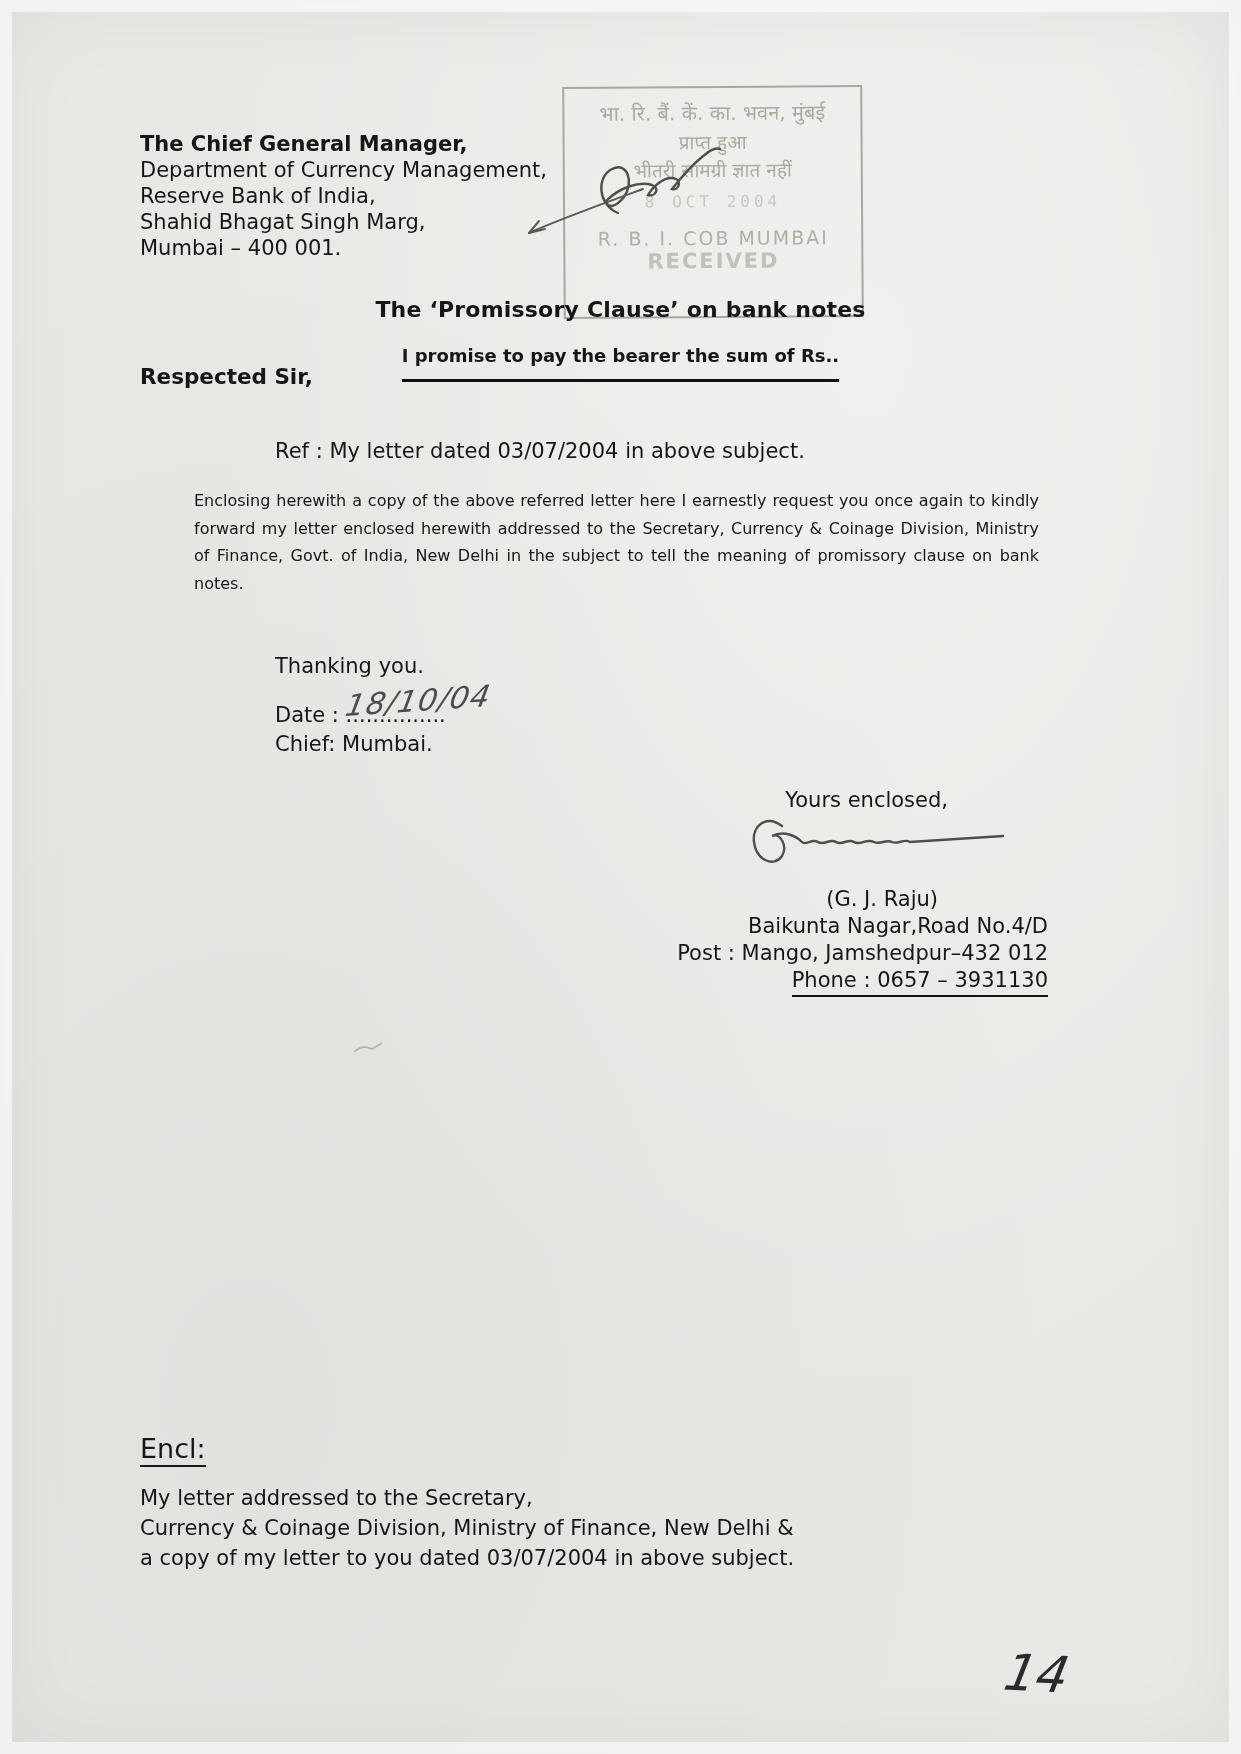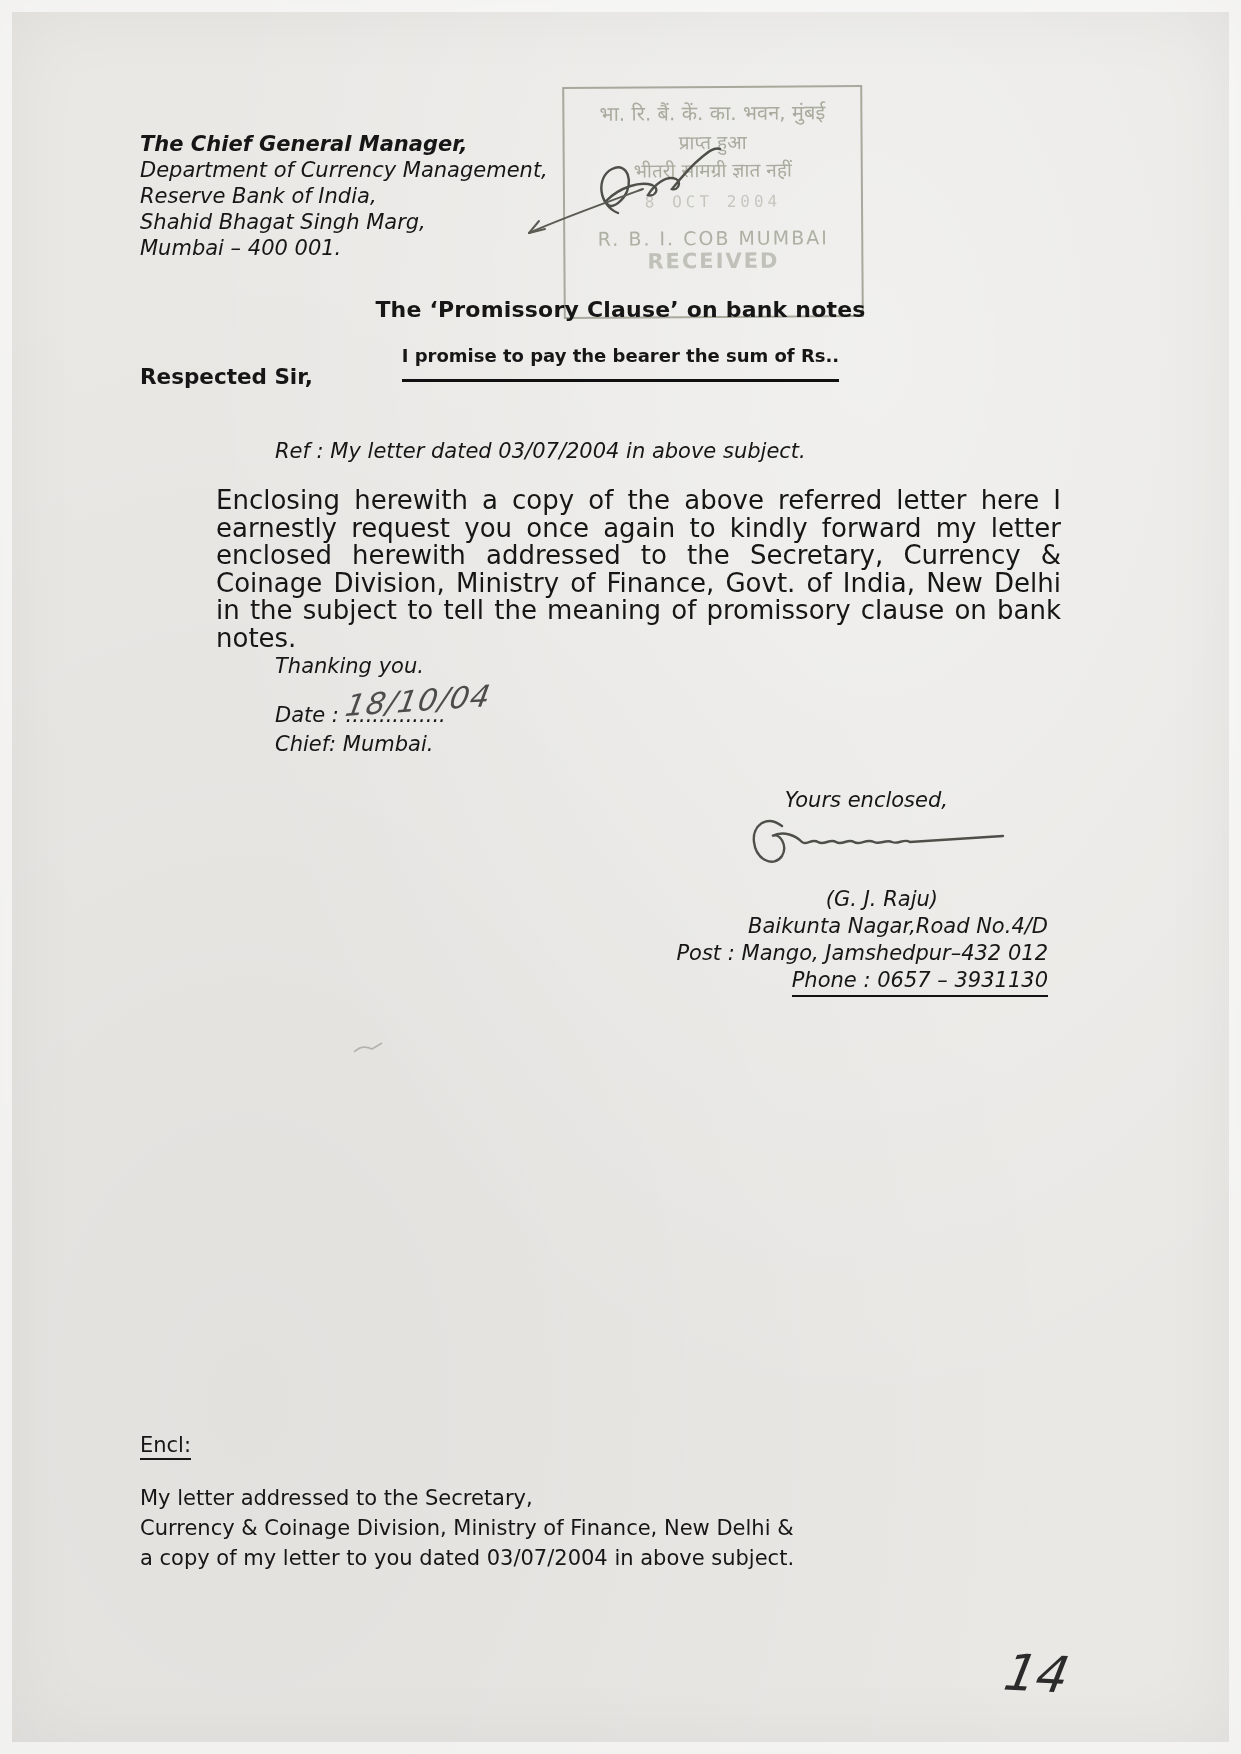--- a/index.html
+++ b/index.html
@@ -10,21 +10,21 @@
     background:
       radial-gradient(ellipse at 70% 20%, rgba(255,255,255,.35), rgba(0,0,0,0) 55%),
       radial-gradient(ellipse at 20% 80%, rgba(0,0,0,.03), rgba(0,0,0,0) 60%),
       #e9e8e5;
     box-shadow: inset 0 0 0 12px rgba(255,255,255,.6), inset 0 0 90px rgba(0,0,0,.06);
     font-family:"DejaVu Sans", sans-serif;
     color:#161616;
     overflow:hidden;
   }
   .abs{position:absolute;}
-  .print{font-size:21px;line-height:26px;font-style:italic;}
+  .print{font-size:21px;line-height:26px;}
   .bold{font-weight:bold;}
 
   
   .recipient{left:140px;top:131px;}
 
   
   .stamp{
     left:563px;top:86px;width:300px;height:232px;
     border:2px solid #a8a89c;
     transform:rotate(-0.4deg);
@@ -44,40 +44,40 @@
   .scribble{stroke:#4e4f49;fill:none;stroke-width:2.4;stroke-linecap:round;}
   .scribble-light{stroke:#5a5b53;fill:none;stroke-width:2;stroke-linecap:round;}
 
   
   .subject{left:0;right:0;top:297px;text-align:center;}
   .subject .s1{font-size:22px;font-weight:bold;letter-spacing:.2px;}
   .subject .s2{display:inline-block;font-size:18px;font-weight:bold;border-bottom:3px solid #101010;padding-bottom:13px;margin-top:4px;}
 
   .salutation{left:140px;top:364px;font-weight:bold;font-size:21.5px;}
   .reference{left:275px;top:438px;}
-  .bodytext{left:216px;top:487px;width:845px;text-align:justify;line-height:27.5px;font-size:26px;}
+  .bodytext{left:194px;top:487px;width:845px;text-align:justify;line-height:27.5px;font-size:16px;}
   .thanks{left:275px;top:653px;}
   .dateline{left:275px;top:702px;}
   .hand-date{
     left:347px;top:683px;
     font-size:30px;color:#4c4c4c;
     font-style:italic;transform:skewX(-14deg) rotate(-4deg);
     letter-spacing:1px;
   }
   .placeline{left:275px;top:731px;}
 
   
   .sigblock{left:600px;top:787px;width:448px;text-align:right;line-height:27px;}
   .sigblock .vale{padding-right:100px;}
   .sigblock .name{padding-right:110px;margin-top:72px;}
   .sigblock .phone{display:inline-block;border-bottom:2px solid #121212;padding-bottom:1px;}
   .sig-svg{left:748px;top:808px;}
 
   
-  .encl-label{left:140px;top:1433px;font-size:21px;}
+  .encl-label{left:140px;top:1433px;font-size:27px;}
   .encl-label span{display:inline-block;border-bottom:2px solid #161616;padding-bottom:1px;}
   .encl-lines{left:140px;top:1483px;line-height:30px;font-size:21px;}
 
   .pagenum{
     left:1005px;top:1645px;
     font-size:50px;color:#2b2b2b;
     font-style:italic;transform:skewX(-8deg) rotate(3deg);
   }
   .stray-mark{left:352px;top:1040px;opacity:.5;}
 </style>

